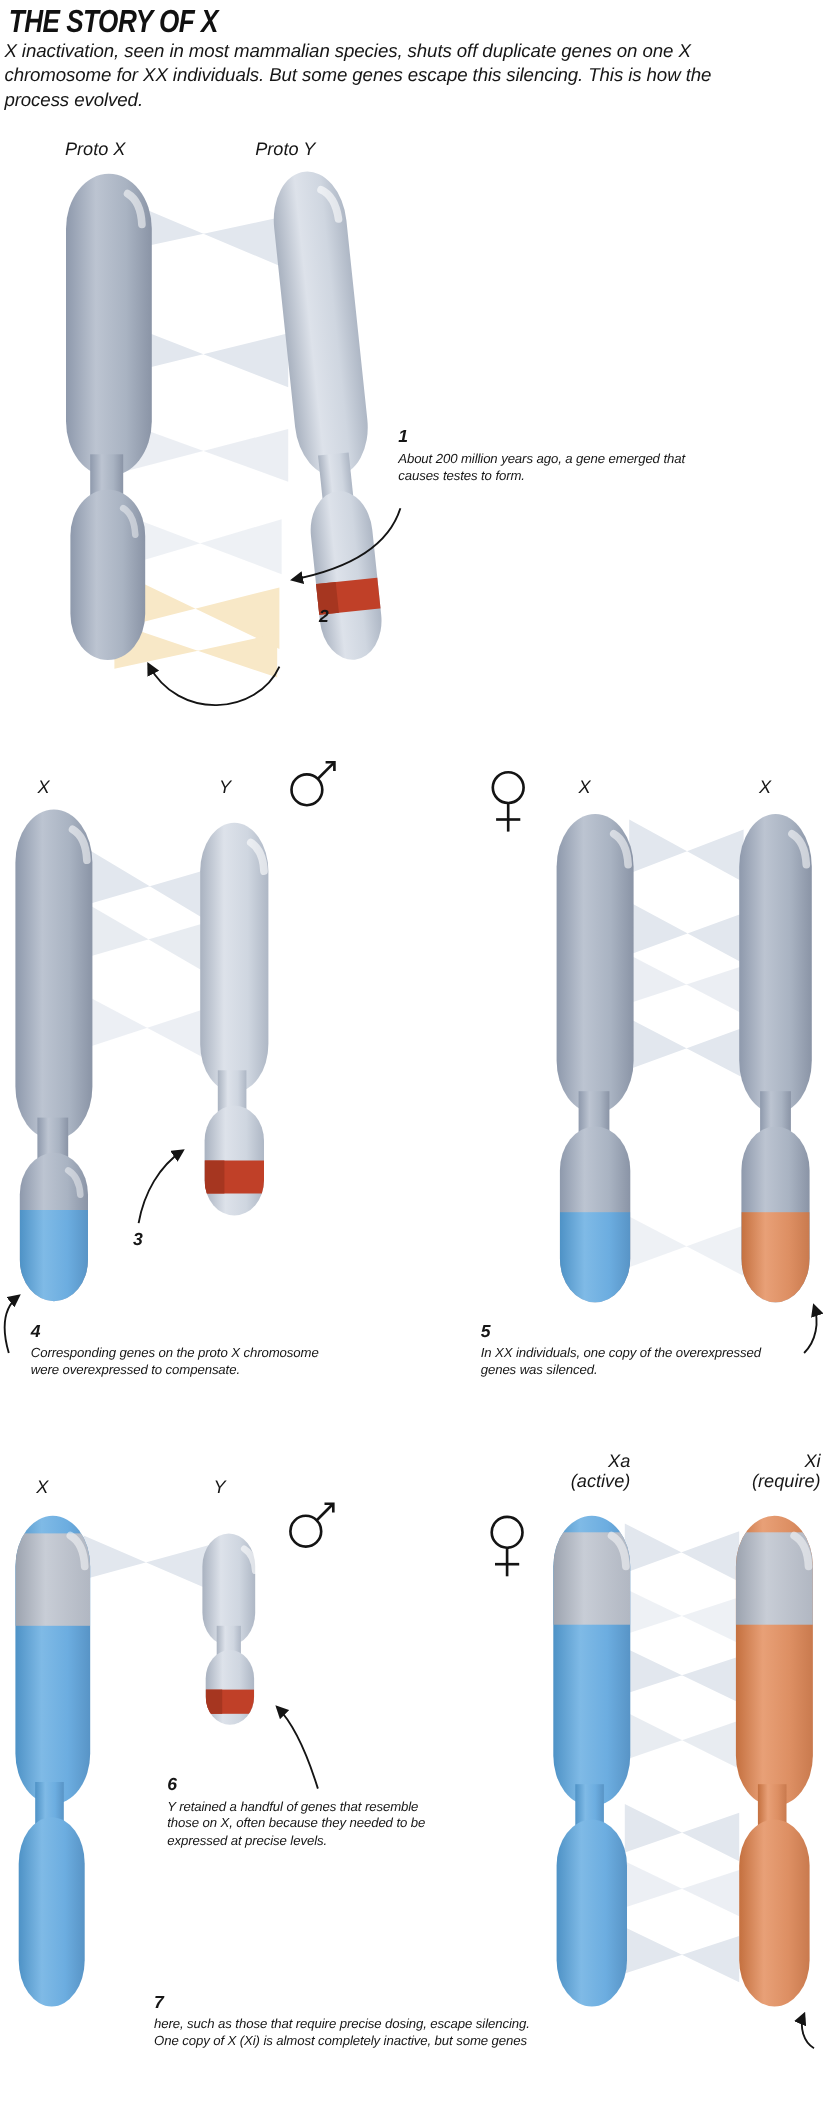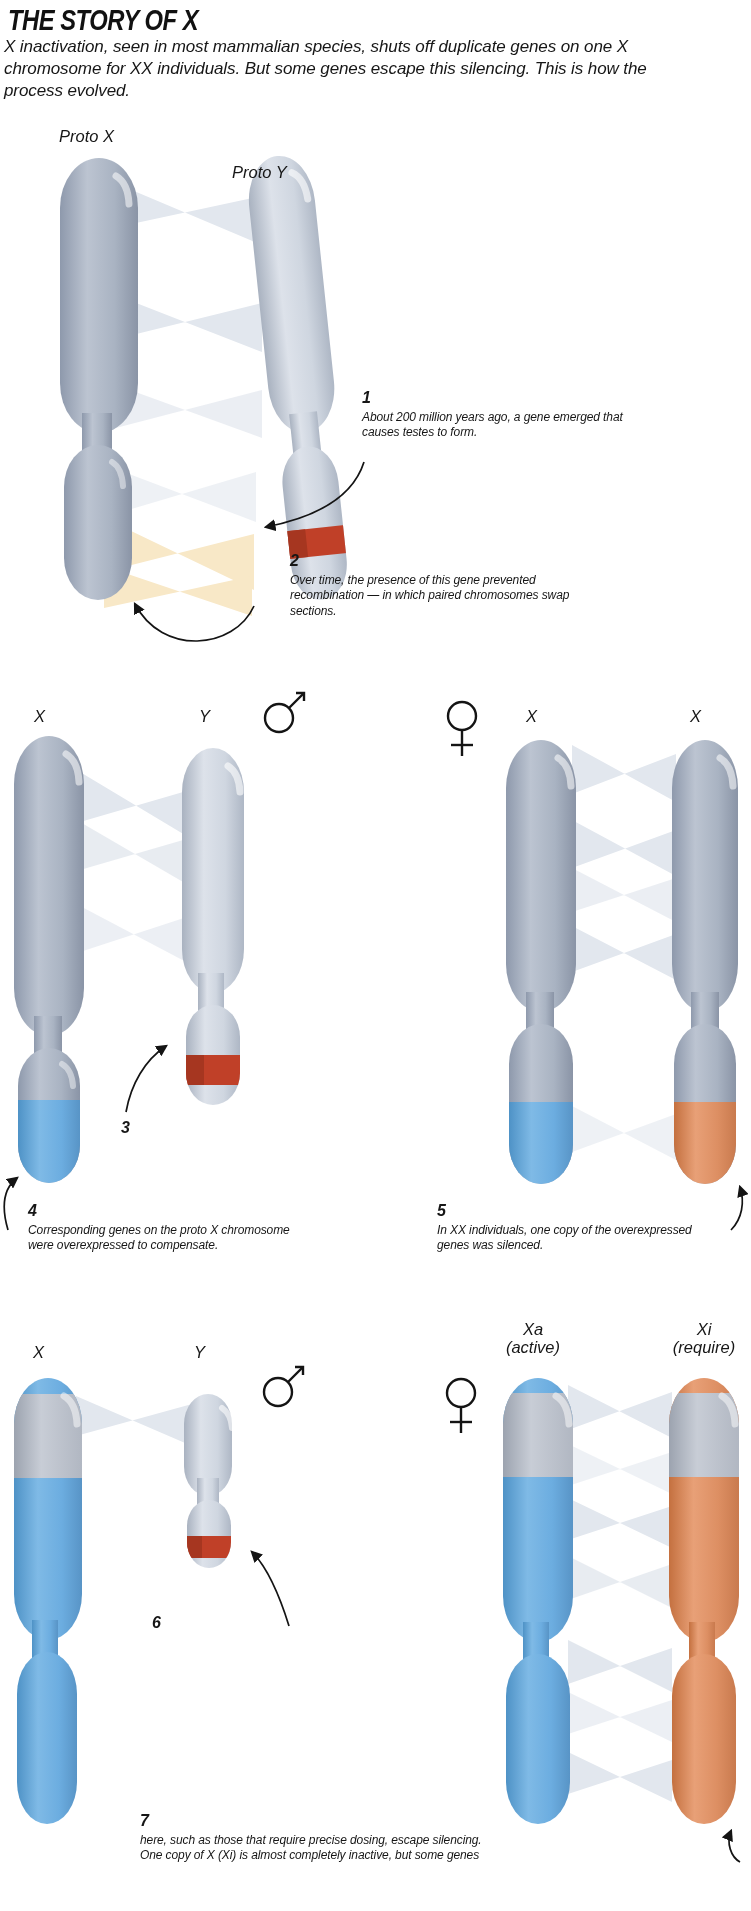--- a/index.html
+++ b/index.html
@@ -4,21 +4,21 @@
 <style>
   html,body{margin:0;padding:0;background:#fff;}
   .canvas{position:relative;width:751px;height:1911px;background:#fff;overflow:hidden;
           font-family:"Liberation Sans",sans-serif;color:#161616;font-style:italic;}
   svg.art{position:absolute;left:0;top:0;}
   .t{position:absolute;}
   .page-title{left:8px;top:4px;font-size:29px;font-weight:800;letter-spacing:-0.6px;
               white-space:nowrap;transform:scaleX(0.82);transform-origin:0 0;color:#111;}
   .intro{left:4px;top:36px;width:700px;font-size:17px;line-height:1.3;letter-spacing:-0.1px;}
   .lbl{font-size:16.5px;text-align:left;}
-  .lbl2{font-size:16.5px;text-align:center;line-height:1.12;}
+  .lbl2{font-size:16.5px;text-align:right;line-height:1.12;}
   .ann .num{font-weight:700;font-size:16px;margin-bottom:3px;}
   .ann .body{font-size:12px;line-height:1.28;letter-spacing:-0.1px;}
   .ann .body.nw{white-space:nowrap;}
   .credit{font-size:17px;letter-spacing:-0.3px;margin-top:40px;}
   .credit .c-sym{color:#bcbcbc;font-weight:400;}
   .credit .c-name{color:#8f8f8f;font-weight:700;}
 </style>
 </head>
 <body>
 
@@ -244,29 +244,28 @@
   <path d="M8,1230 C1,1206 4,1188 17,1178" stroke="#141414" stroke-width="1.7" fill="none" marker-end="url(#ah)"></path>
   <path d="M731,1230 C742,1219 745,1202 740,1187" stroke="#141414" stroke-width="1.7" fill="none" marker-end="url(#ah)"></path>
   <path d="M289,1626 C279,1594 268,1568 252,1552" stroke="#141414" stroke-width="1.7" fill="none" marker-end="url(#ah)"></path>
   <path d="M740,1862 C731,1857 726,1843 731,1831" stroke="#141414" stroke-width="1.7" fill="none" marker-end="url(#ah)"></path>
 </svg>
 
 <div class="t page-title">THE STORY OF X</div>
 <div class="t intro">X inactivation, seen in most mammalian species, shuts off duplicate genes on one X chromosome for XX individuals. But some genes escape this silencing. This is how the process evolved.</div>
 
 <div class="t lbl" style="left:59px;top:127px;width:80px;">Proto X</div>
-<div class="t lbl" style="left:232px;top:127px;width:80px;margin-top:36px;">Proto Y</div>
+<div class="t lbl" style="left:232px;top:127px;width:80px;">Proto Y</div>
 
 <div class="t ann" style="left:362px;top:389px;width:300px;">
   <div class="num">1</div>
   <div class="body">About 200 million years ago, a gene emerged that causes testes to form.</div>
 </div>
 <div class="t ann" style="left:290px;top:552px;width:292px;">
   <div class="num">2</div>
-  <div class="body">Over time, the presence of this gene prevented recombination — in which paired chromosomes swap sections.</div>
 </div>
 
 <div class="t lbl" style="left:34px;top:707px;width:28px;">X</div>
 <div class="t lbl" style="left:199px;top:707px;width:28px;">Y</div>
 <div class="t lbl" style="left:526px;top:707px;width:28px;">X</div>
 <div class="t lbl" style="left:690px;top:707px;width:28px;">X</div>
 
 <div class="t ann" style="left:121px;top:1119px;width:256px;">
   <div class="num">3</div>
 </div>
@@ -285,20 +284,21 @@
   <div>Xa</div>
   <div>(active)</div>
 </div>
 <div class="t lbl2" style="left:662px;top:1320px;width:84px;">
   <div>Xi</div>
   <div>(require)</div>
 </div>
 
 <div class="t ann" style="left:152px;top:1614px;width:250px;">
   <div class="num">6</div>
+  <div class="body">Y retained a handful of genes that resemble those on X, often because they needed to be expressed at precise levels.</div>
 </div>
 <div class="t ann" style="left:140px;top:1812px;width:560px;">
   <div class="num">7</div>
   <div class="body nw">here, such as those that require precise dosing, escape silencing.</div>
   <div class="body nw">One copy of X (Xi) is almost completely inactive, but some genes</div>
 </div>
 
 <div class="t credit" style="right:4px;top:1882px;"><span class="c-sym">©</span><span class="c-name">nature</span></div>
 
 </div>

